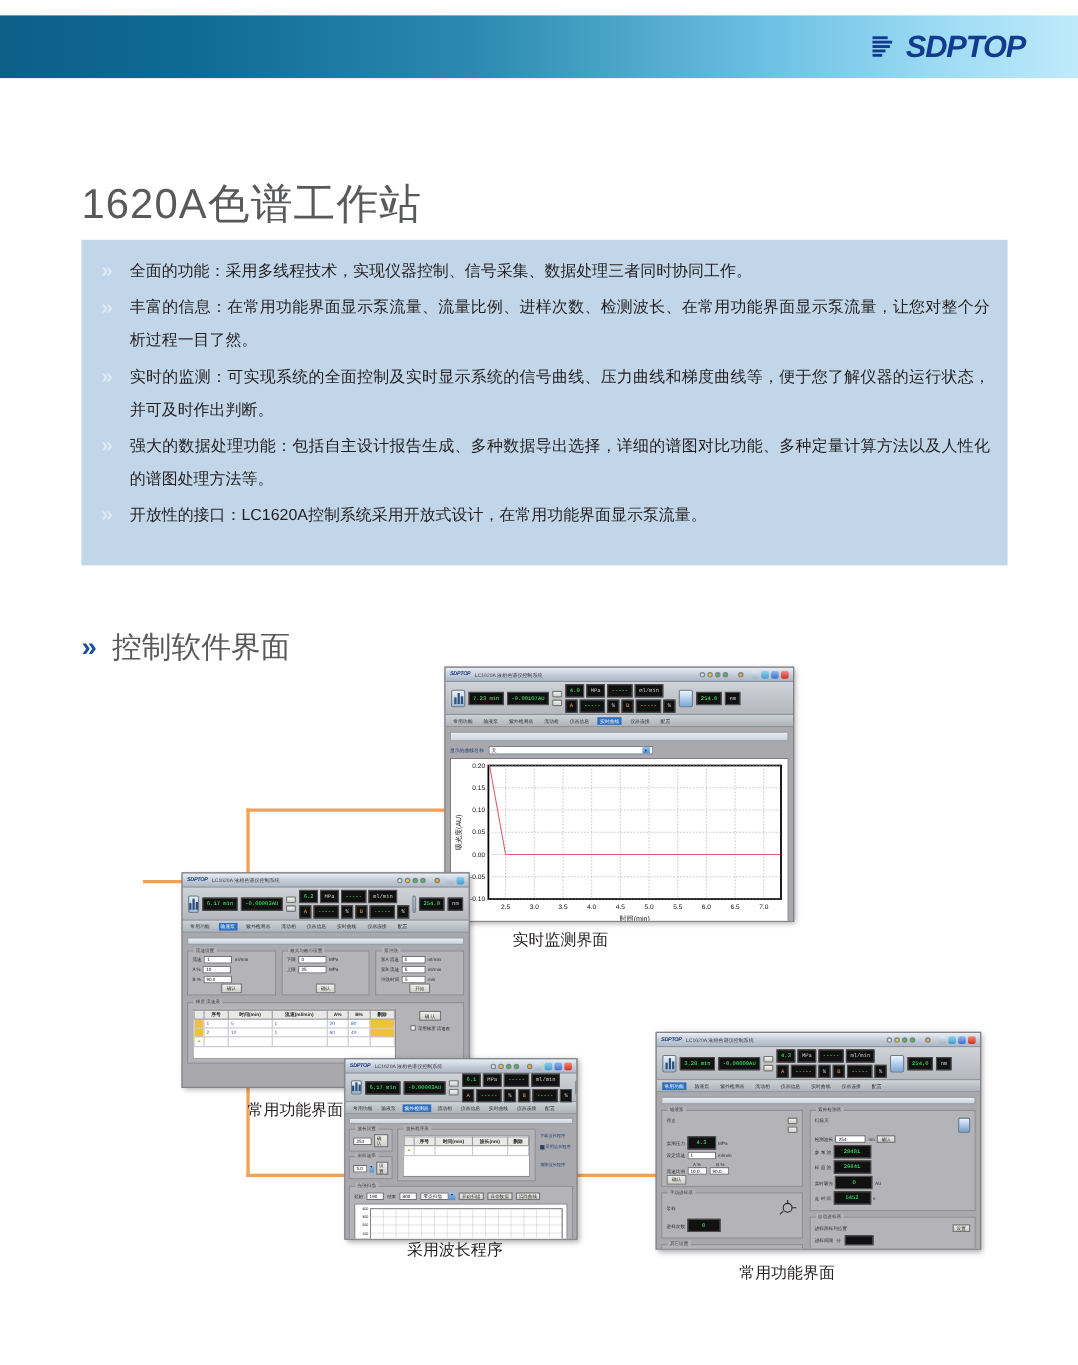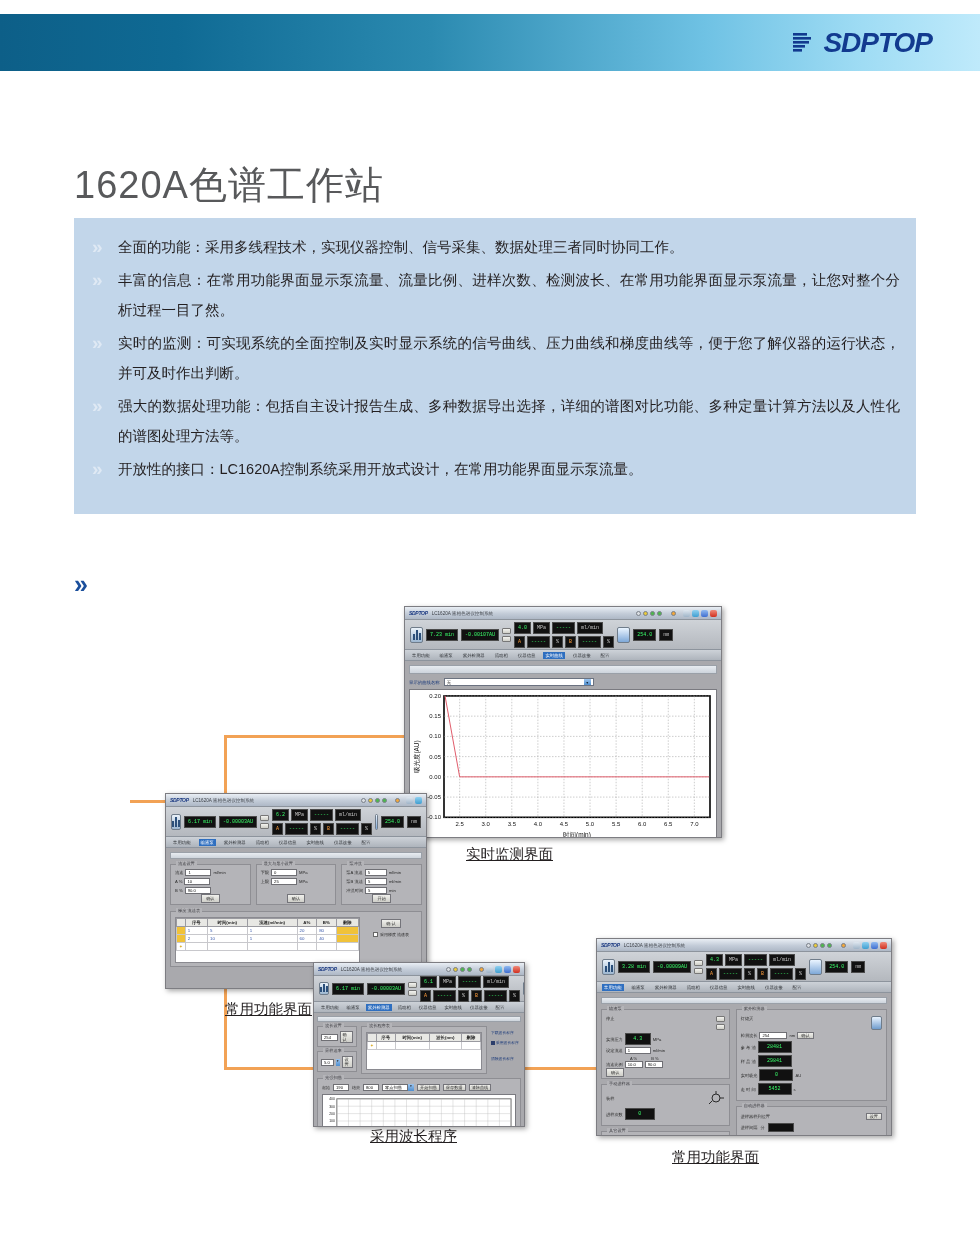--- a/index.html
+++ b/index.html
@@ -134,21 +134,21 @@
           font-size:4.2px; padding:1px 4px; }
 
   table.grid{ border-collapse:collapse; width:100%; background:#fff; }
   table.grid th{ background:#e8e8e4; border:1px solid #9a9aa0; font-size:4.4px;
                  font-weight:bold; color:#222; padding:1px 2px; }
   table.grid td{ border:1px solid #c8c8cc; font-size:4.4px; color:#3355aa; padding:1px 2px; }
 
   
   .chartbox{ background:#fff; border:1px solid #7a7a80; position:relative; }
   .cap-label{
-    position:absolute; font-size:14.5px; color:#231f20; white-space:nowrap;text-decoration:underline;
+    position:absolute; font-size:14.5px; color:#231f20; white-space:nowrap;
   }
 </style>
 </head>
 <body>
 
 <div class="banner">
   <div class="banner-logo">
     <span class="logo-mark">
       <svg width="30" height="26" viewBox="0 0 30 26" aria-hidden="true">
         <g fill="#123a8f">
@@ -184,20 +184,21 @@
     <span class="feat-text">强大的数据处理功能：包括自主设计报告生成、多种数据导出选择，详细的谱图对比功能、多种定量计算方法以及人性化的谱图处理方法等。</span>
   </div>
   <div class="feature-item">
     <span class="feat-chev">»</span>
     <span class="feat-text">开放性的接口：LC1620A控制系统采用开放式设计，在常用功能界面显示泵流量。</span>
   </div>
 </div>
 
 <div class="section-head">
   <span class="section-chev">»</span>
+  <span class="section-title">控制软件界面</span>
 </div>
 
 <div class="conn" style="left:224px; top:735px; width:3px; height:335px;"></div>
 <div class="conn" style="left:224px; top:735px; width:180px; height:3px;"></div>
 <div class="conn" style="left:224px; top:1067px; width:400px; height:3px;"></div>
 <div class="conn" style="left:130px; top:800px; width:95px; height:3px;"></div>
 
 <div class="win" style="left:404px; top:606px; width:318px; height:232px;">
   <div class="win-title">
     <span class="wt-logo">SDPTOP</span>

